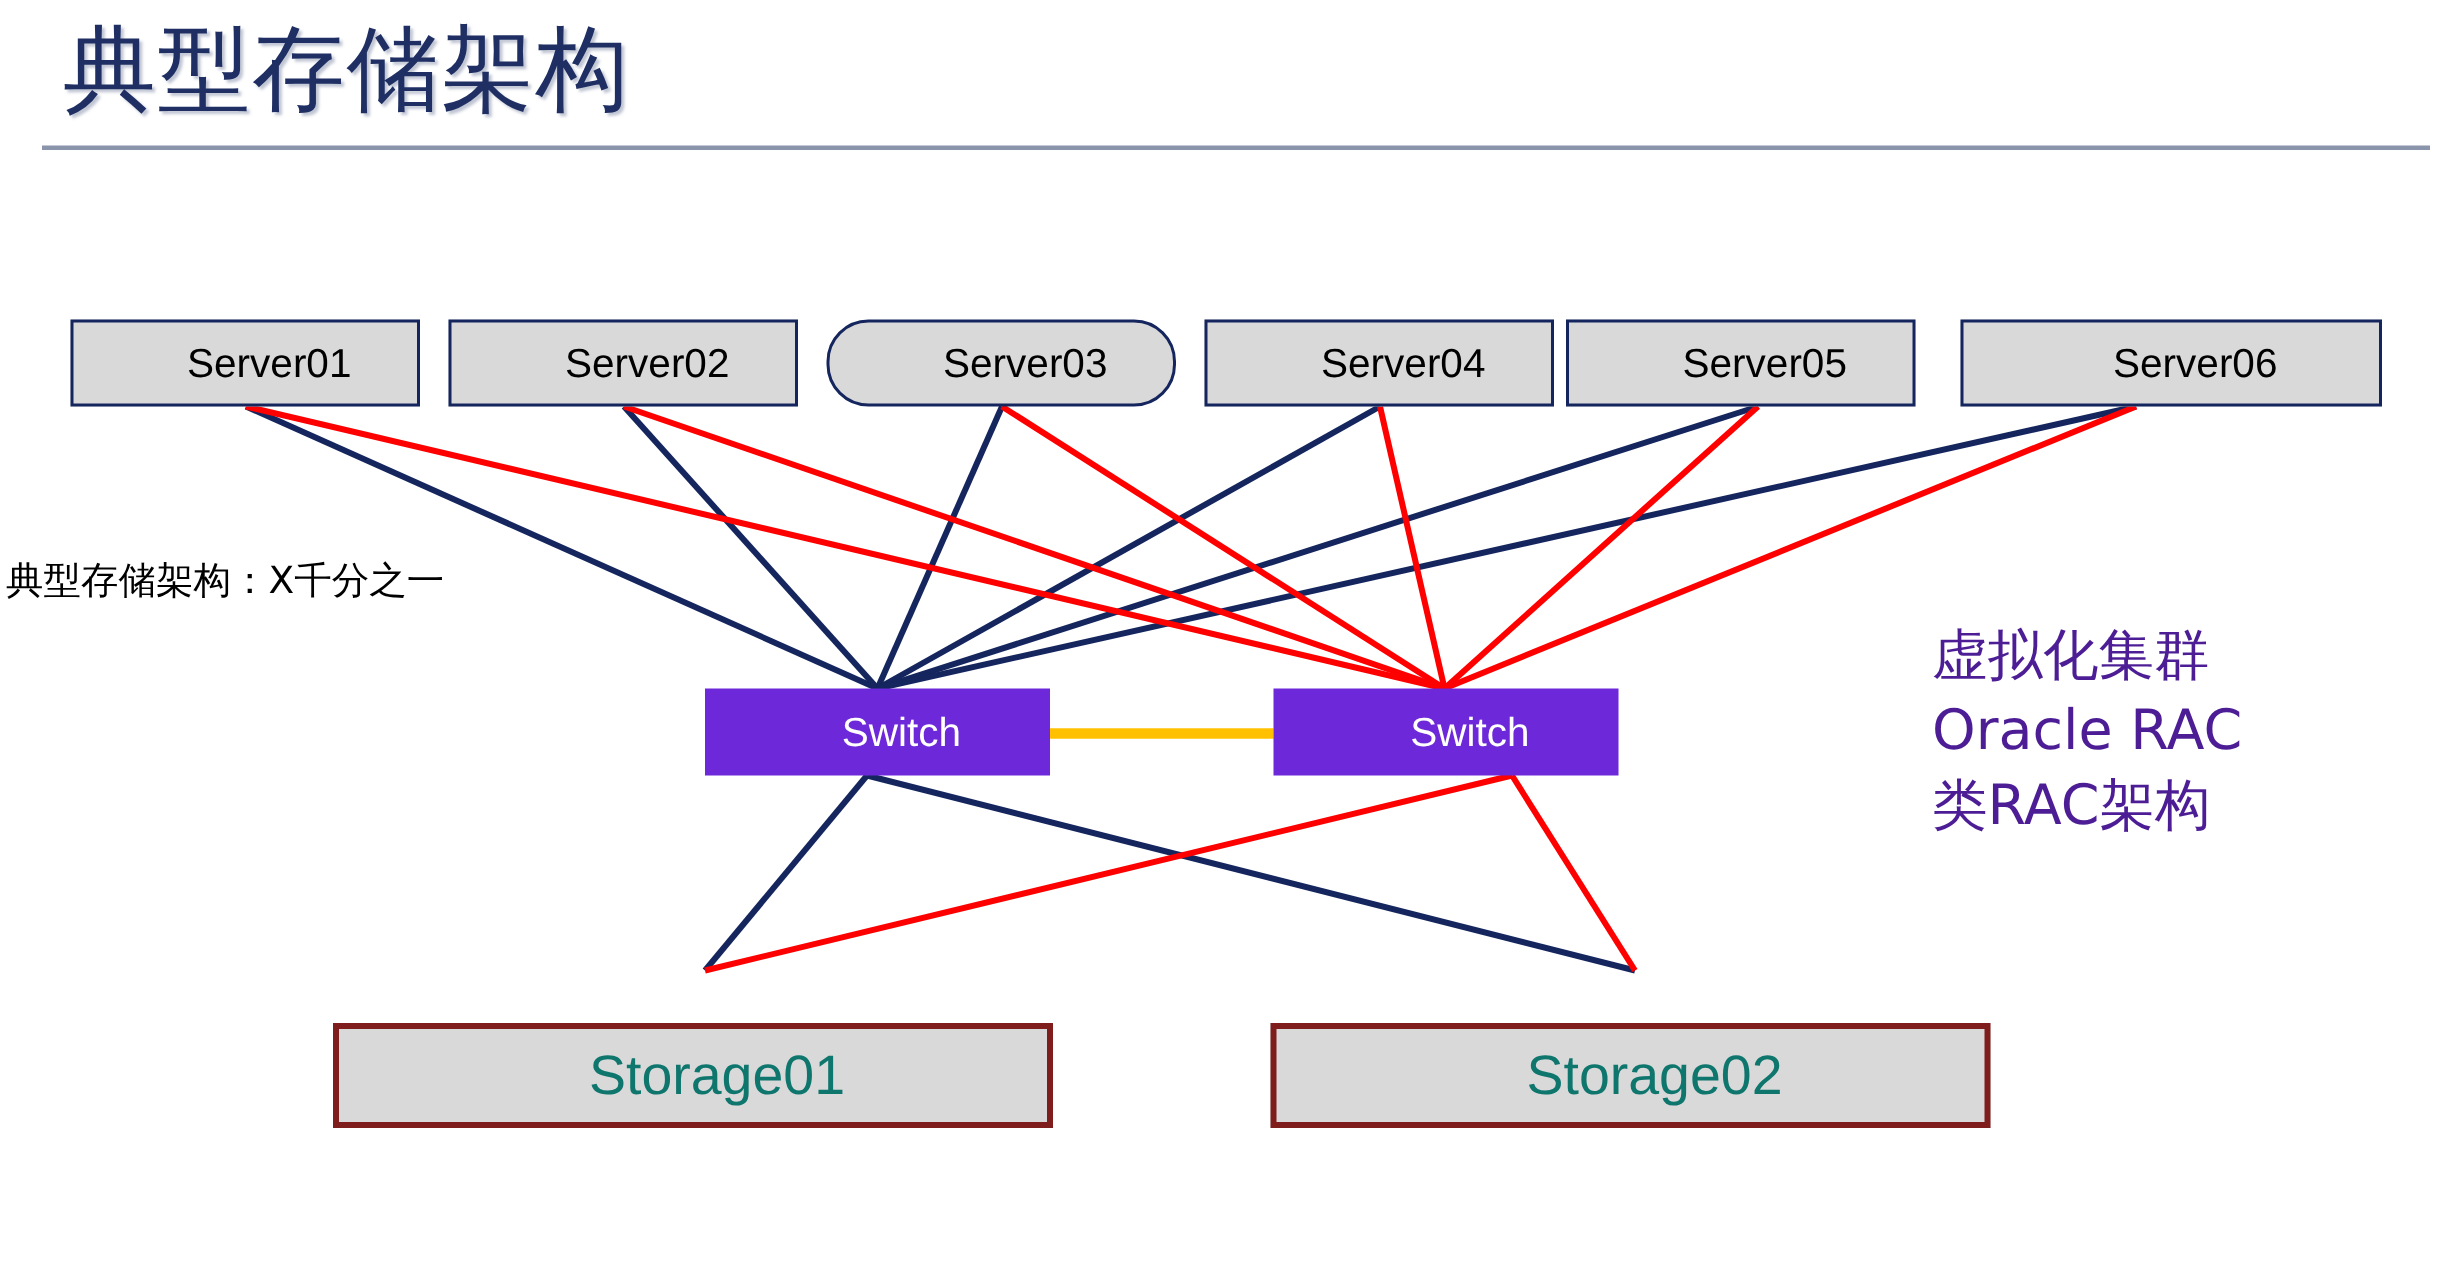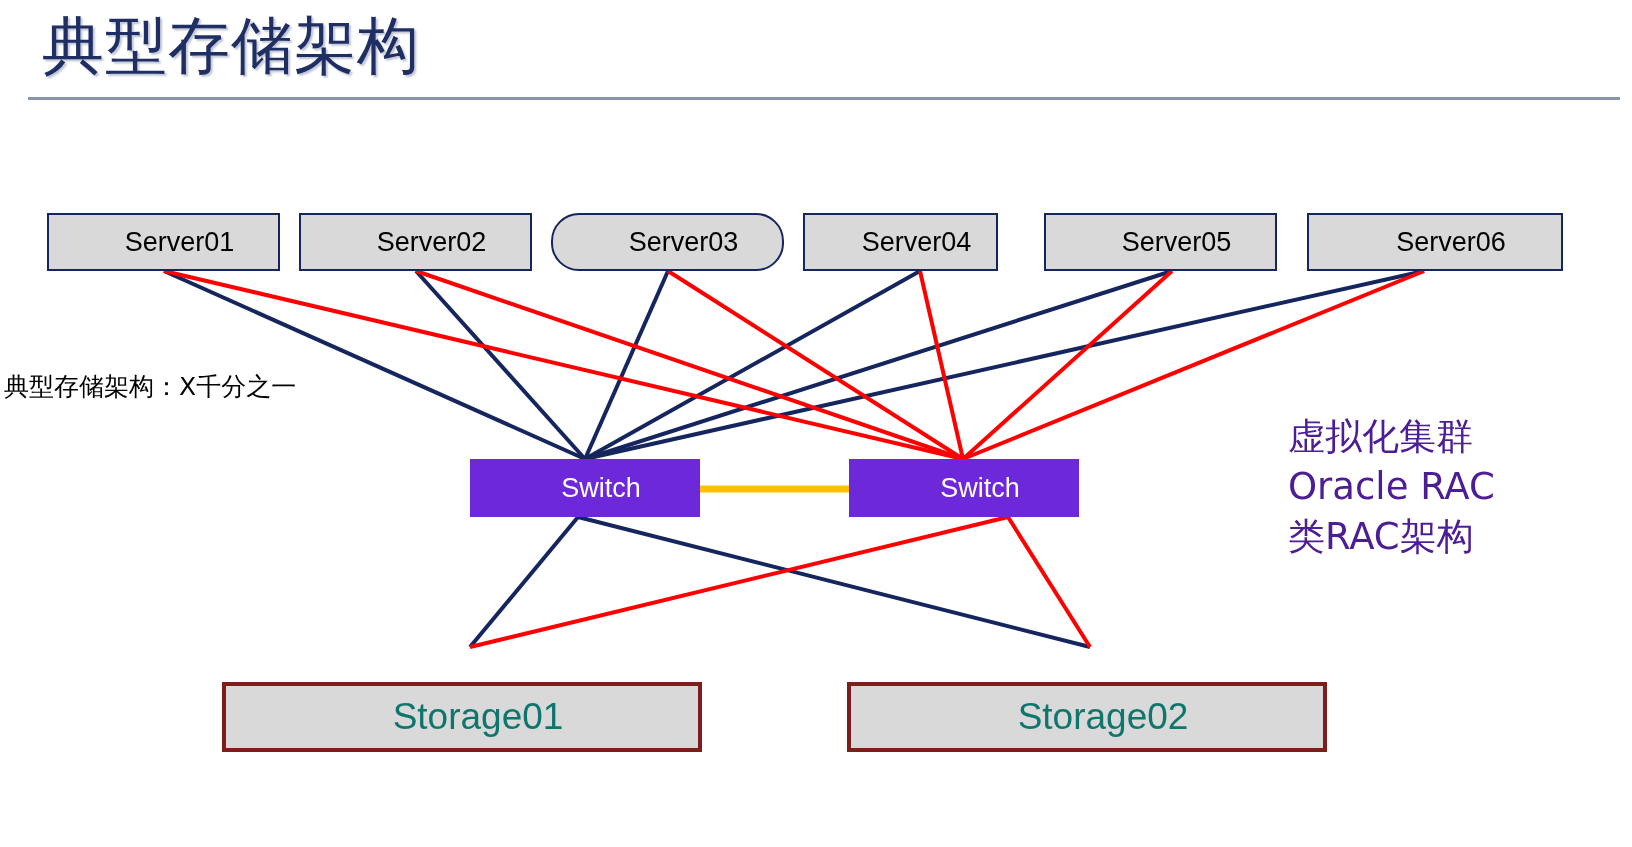--- a/index.html
+++ b/index.html
@@ -136,27 +136,27 @@
   <div id="nodes">
       <div class="node server-box" style="left: 47px; top: 213px; width: 233px; height: 58px;">
         <span>Server01</span>
       </div>
       <div class="node server-box" style="left: 299px; top: 213px; width: 233px; height: 58px;">
         <span>Server02</span>
       </div>
       <div class="node server-box" style="left: 551px; top: 213px; width: 233px; height: 58px; border-radius: 28px;">
         <span>Server03</span>
       </div>
-      <div class="node server-box" style="left: 803px; top: 213px; width: 195px; height: 58px; text-align: right;">
+      <div class="node server-box" style="left: 803px; top: 213px; width: 233px; height: 58px; text-align: right;">
         <span>Server04</span>
       </div>
       <div class="node server-box" style="left: 1044px; top: 213px; width: 233px; height: 58px;">
         <span>Server05</span>
       </div>
-      <div class="node server-box" style="left: 1307px; top: 213px; width: 256px; height: 58px;">
+      <div class="node server-box" style="left: 1307px; top: 213px; width: 281px; height: 58px;">
         <span>Server06</span>
       </div>
       <div class="node switch-box" style="left: 470px; top: 459px; width: 230px; height: 58px;">
         <span>Switch</span>
       </div>
       <div class="node switch-box" style="left: 849px; top: 459px; width: 230px; height: 58px;">
         <span>Switch</span>
       </div>
       <div class="node storage-box" style="left: 222px; top: 647px; width: 480px; height: 70px;">
         <span>Storage01</span>

